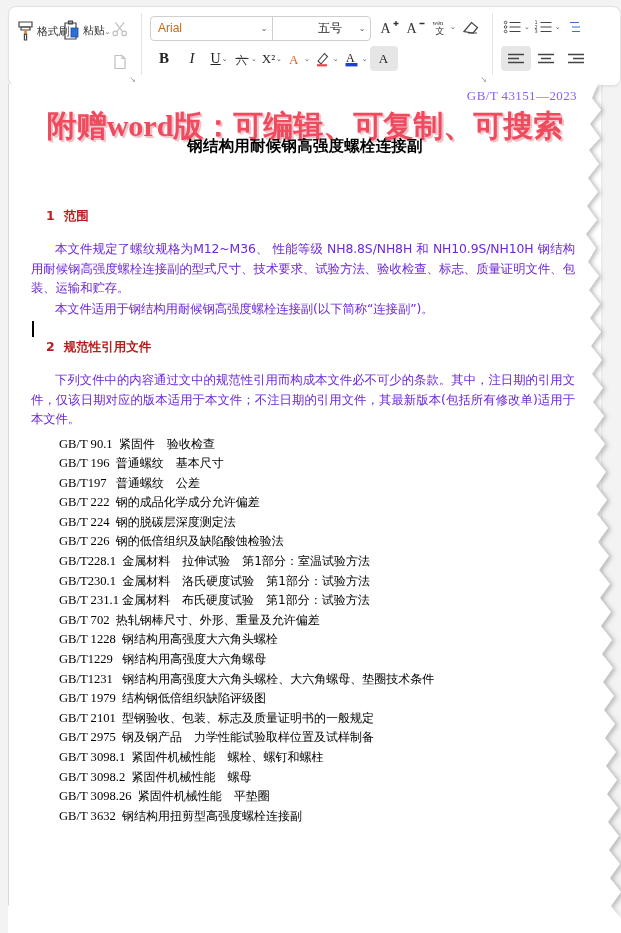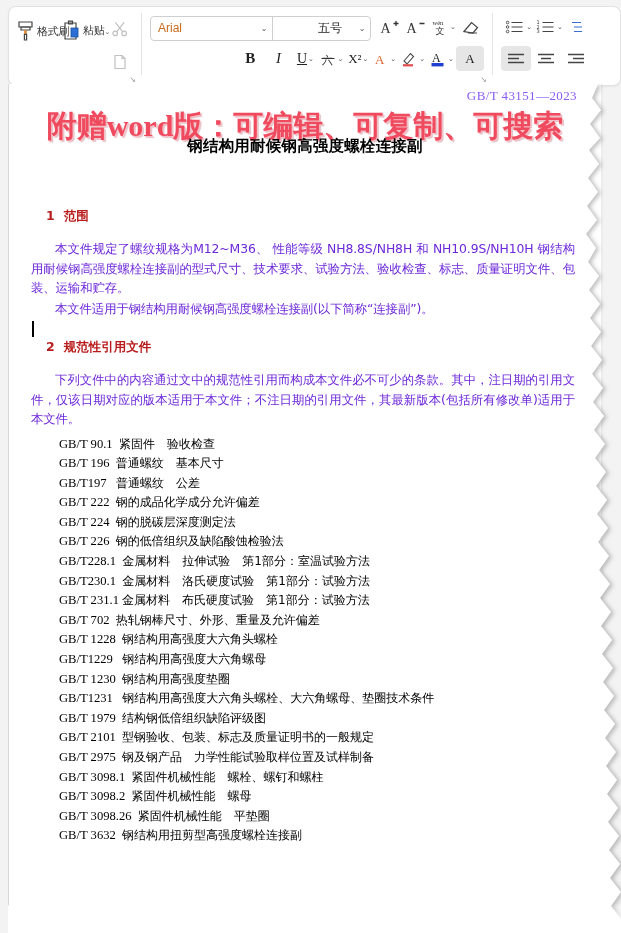--- a/index.html
+++ b/index.html
@@ -68,21 +68,21 @@
   .rb-bigbtn .cap {
     font-size: 11px;
     color: #333;
     line-height: 13px;
     white-space: nowrap;
     letter-spacing: -0.2px;
   }
   .rb-bigbtn .cap .caret { font-size: 7px; color: #666; }
   .rb-dim { opacity: 0.33; }
 
-  .rb-col { display: flex; flex-direction: column; align-items: flex-end; }
+  .rb-col { display: flex; flex-direction: column; }
   .rb-row {
     display: flex;
     align-items: center;
     height: 33px;
   }
   .rb-smallbtn {
     min-width: 22px;
     height: 25px;
     display: flex;
     align-items: center;
@@ -557,21 +557,20 @@
           <li><span class="code">GB/T197</span>&nbsp;&nbsp;&nbsp;<span class="ttl">普通螺纹　公差</span></li>
           <li><span class="code">GB/T 222</span>&nbsp;&nbsp;<span class="ttl">钢的成品化学成分允许偏差</span></li>
           <li><span class="code">GB/T 224</span>&nbsp;&nbsp;<span class="ttl">钢的脱碳层深度测定法</span></li>
           <li><span class="code">GB/T 226</span>&nbsp;&nbsp;<span class="ttl">钢的低倍组织及缺陷酸蚀检验法</span></li>
           <li><span class="code">GB/T228.1</span>&nbsp;&nbsp;<span class="ttl">金属材料　拉伸试验　第1部分：室温试验方法</span></li>
           <li><span class="code">GB/T230.1</span>&nbsp;&nbsp;<span class="ttl">金属材料　洛氏硬度试验　第1部分：试验方法</span></li>
           <li><span class="code">GB/T 231.1</span>&nbsp;<span class="ttl">金属材料　布氏硬度试验　第1部分：试验方法</span></li>
           <li><span class="code">GB/T 702</span>&nbsp;&nbsp;<span class="ttl">热轧钢棒尺寸、外形、重量及允许偏差</span></li>
           <li><span class="code">GB/T  1228</span>&nbsp;&nbsp;<span class="ttl">钢结构用高强度大六角头螺栓</span></li>
           <li><span class="code">GB/T1229</span>&nbsp;&nbsp;&nbsp;<span class="ttl">钢结构用高强度大六角螺母</span></li>
-          <li><span class="code">GB/T  1230</span>&nbsp;&nbsp;<span class="ttl">钢结构用高强度垫圈</span></li>
           <li><span class="code">GB/T1231</span>&nbsp;&nbsp;&nbsp;<span class="ttl">钢结构用高强度大六角头螺栓、大六角螺母、垫圈技术条件</span></li>
           <li><span class="code">GB/T  1979</span>&nbsp;&nbsp;<span class="ttl">结构钢低倍组织缺陷评级图</span></li>
           <li><span class="code">GB/T  2101</span>&nbsp;&nbsp;<span class="ttl">型钢验收、包装、标志及质量证明书的一般规定</span></li>
           <li><span class="code">GB/T  2975</span>&nbsp;&nbsp;<span class="ttl">钢及钢产品　力学性能试验取样位置及试样制备</span></li>
           <li><span class="code">GB/T 3098.1</span>&nbsp;&nbsp;<span class="ttl">紧固件机械性能　螺栓、螺钉和螺柱</span></li>
           <li><span class="code">GB/T 3098.2</span>&nbsp;&nbsp;<span class="ttl">紧固件机械性能　螺母</span></li>
           <li><span class="code">GB/T 3098.26</span>&nbsp;&nbsp;<span class="ttl">紧固件机械性能　平垫圈</span></li>
           <li><span class="code">GB/T 3632</span>&nbsp;&nbsp;<span class="ttl">钢结构用扭剪型高强度螺栓连接副</span></li>
         </ul>
       </div>

